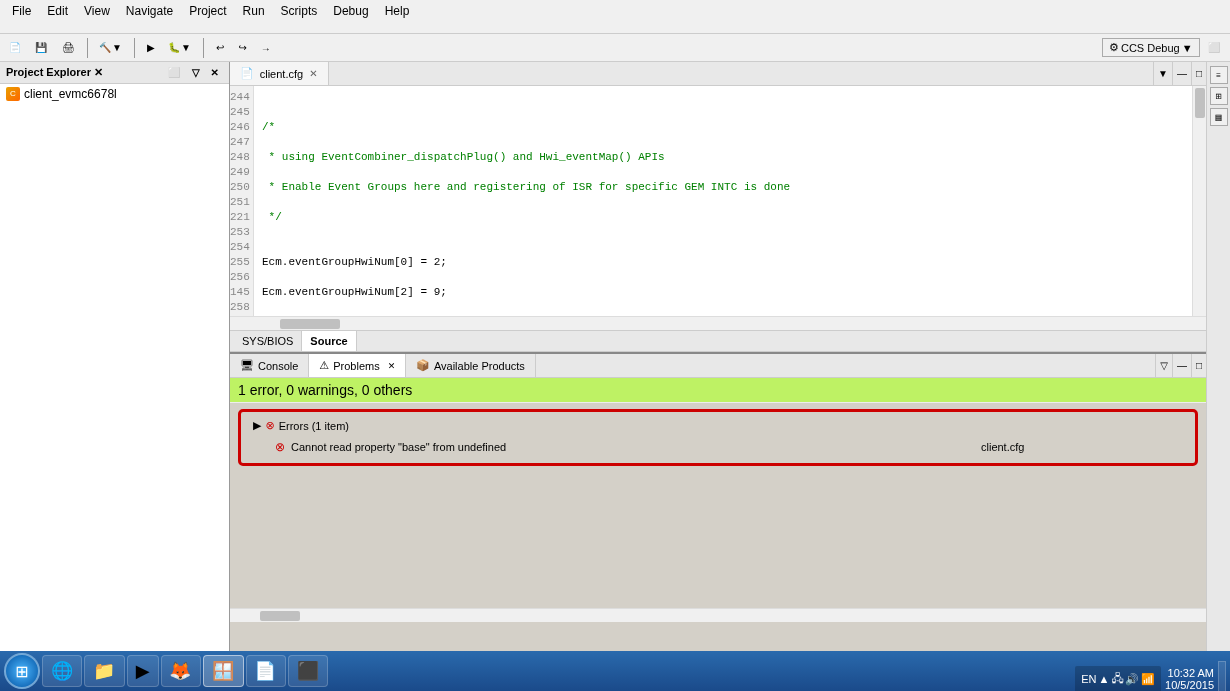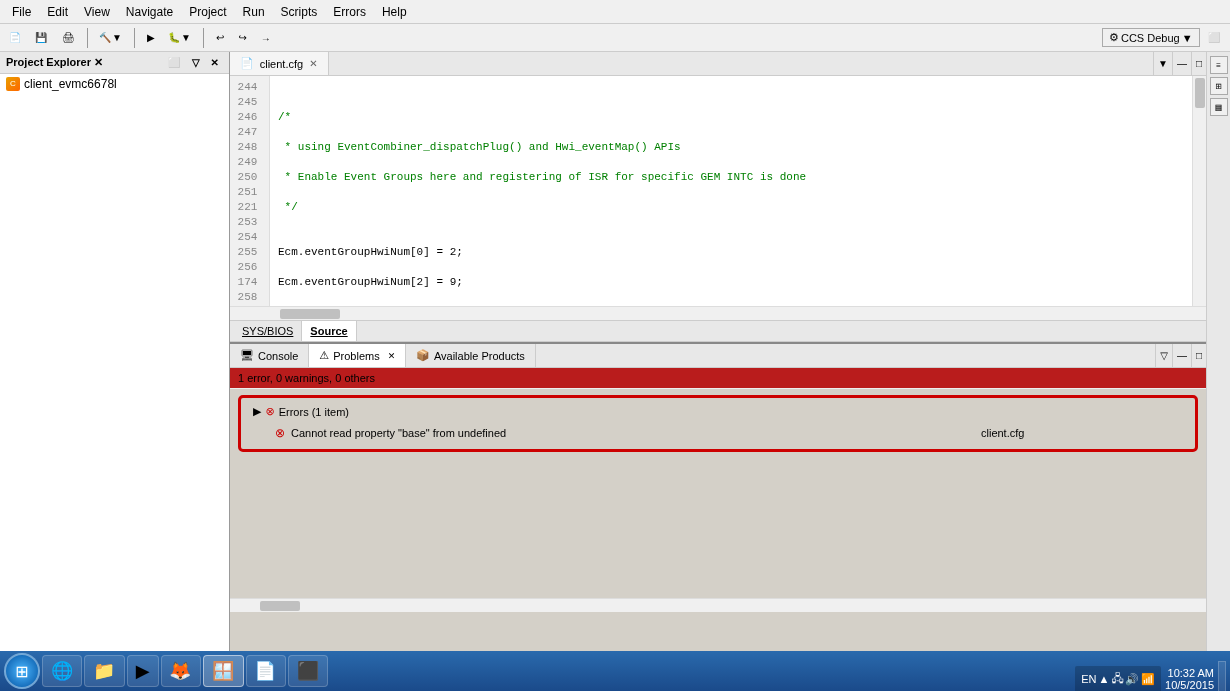--- a/index.html
+++ b/index.html
@@ -1,19 +1,19 @@
 <!DOCTYPE html>
 <html><head>
   <meta charset="utf-8">
   <style>
     * { margin: 0; padding: 0; box-sizing: border-box; }
     body { font-family: 'Segoe UI', Tahoma, sans-serif; font-size: 12px; background: #d4d0c8; width: 1230px; height: 691px; overflow: hidden; }
 
     
-    .menu-bar { background: #f0f0f0; border-bottom: 1px solid #ccc; display: flex; align-items: flex-end; padding: 2px 4px; height: 24px; }
+    .menu-bar { background: #f0f0f0; border-bottom: 1px solid #ccc; display: flex; align-items: flex-start; padding: 2px 4px; height: 34px; }
     .menu-item { padding: 2px 8px; cursor: pointer; font-size: 12px; }
 
     
     .toolbar { background: #f0f0f0; border-bottom: 1px solid #ccc; display: flex; align-items: center; padding: 2px 4px; height: 28px; gap: 4px; }
     .toolbar-btn { background: #f0f0f0; border: 1px solid transparent; padding: 2px 4px; cursor: pointer; font-size: 10px; display: flex; align-items: center; }
     .toolbar-sep { width: 1px; height: 20px; background: #999; margin: 0 3px; }
     .toolbar-right { margin-left: auto; display: flex; align-items: center; gap: 4px; }
     .ccs-debug-btn { background: #f0f0f0; border: 1px solid #aaa; padding: 2px 6px; font-size: 11px; cursor: pointer; display: flex; align-items: center; gap: 2px; }
 
     
@@ -25,45 +25,45 @@
     .tree-item .icon { margin-right: 4px; }
     .project-icon { width: 14px; height: 14px; background: linear-gradient(135deg, #e8a000, #ff6600); display: inline-block; border-radius: 2px; font-size: 8px; color: white; text-align: center; line-height: 14px; }
     .editor-tab-bar { background: #e8e8e8; border-bottom: 1px solid #ccc; display: flex; align-items: stretch; height: 24px; }
     .editor-tab { display: flex; align-items: center; padding: 0 10px; font-size: 11px; border-right: 1px solid #ccc; background: #f5f5f5; cursor: pointer; gap: 6px; }
     .editor-tab-close { font-size: 10px; color: #666; cursor: pointer; }
     .tab-spacer { flex: 1; }
     .tab-right-btn { padding: 0 4px; font-size: 10px; cursor: pointer; display: flex; align-items: center; border-left: 1px solid #ccc; }
 
     
     .code-editor { flex: 1; overflow: hidden; display: flex; background: #fff; position: relative; }
-    .line-numbers { width: 40px; background: #f0f0f0; border-right: 1px solid #ddd; padding: 4px 0; text-align: center; font-family: 'Courier New', monospace; font-size: 11px; color: #888; line-height: 15px; overflow: hidden; }
+    .line-numbers { width: 24px; background: #f0f0f0; border-right: 1px solid #ddd; padding: 4px 0; text-align: left; font-family: 'Courier New', monospace; font-size: 11px; color: #888; line-height: 15px; overflow: hidden; }
     .line-numbers div { padding-right: 4px; }
     .code-content { flex: 1; overflow: hidden; padding: 4px 8px; font-family: 'Courier New', monospace; font-size: 11px; line-height: 15px; white-space: pre; overflow-x: auto; overflow-y: hidden; }
     .code-line { line-height: 15px; }
     .comment { color: #008000; }
     .code-scrollbar-v { width: 14px; background: #f0f0f0; display: flex; flex-direction: column; border-left: 1px solid #ddd; }
     .scrollbar-thumb { width: 10px; height: 30px; background: #c0c0c0; margin: 2px auto; border-radius: 2px; cursor: pointer; }
 
     
-    .sysbios-tabs { background: #e8e8e8; border-top: 1px solid #ccc; border-bottom: 1px solid #ccc; display: flex; align-items: stretch; height: 22px; padding-left: 4px; text-decoration: underline; }
+    .sysbios-tabs { background: #e8e8e8; border-top: 1px solid #ccc; border-bottom: 1px solid #ccc; display: flex; align-items: stretch; height: 22px; padding-left: 4px; }
     .sysbios-tab { display: flex; align-items: center; padding: 0 8px; font-size: 11px; cursor: pointer; border-right: 1px solid #ccc; }
     .sysbios-tab.active { background: #fff; font-weight: bold; }
 
     
     .h-scrollbar { height: 14px; background: #f0f0f0; border-top: 1px solid #ddd; display: flex; align-items: center; }
     .h-scrollbar-thumb { height: 10px; width: 60px; background: #c0c0c0; margin-left: 50px; border-radius: 2px; }
     .bottom-tab-bar { background: #e8e8e8; border-bottom: 1px solid #ccc; display: flex; align-items: stretch; height: 24px; }
     .bottom-tab { display: flex; align-items: center; padding: 0 10px; font-size: 11px; cursor: pointer; border-right: 1px solid #ccc; gap: 4px; }
     .bottom-tab.active { background: #fff; }
     .bottom-right-buttons { margin-left: auto; display: flex; align-items: center; }
     .bottom-right-btn { padding: 0 4px; font-size: 10px; cursor: pointer; border-left: 1px solid #ccc; height: 100%; display: flex; align-items: center; }
 
     
     .problems-panel { flex: 1; display: flex; flex-direction: column; overflow: hidden; }
-    .problems-summary { padding: 4px 8px; font-size: 11px; background: #b91c1c; border-bottom: 1px solid #eee; }
+    .problems-summary { padding: 4px 8px; font-size: 14px; background: #bef264; border-bottom: 1px solid #eee; }
     .problems-table { flex: 1; overflow: hidden; display: flex; flex-direction: column; }
     .problems-header { display: flex; background: #e8e8e8; border-bottom: 1px solid #ccc; font-size: 11px; font-weight: bold; }
     .problems-header-cell { padding: 3px 8px; border-right: 1px solid #ccc; }
     .problems-header-cell.desc { flex: 1; }
     .problems-header-cell.resource { width: 200px; }
     .problems-header-cell.path { width: 150px; }
     .problems-header-cell.location { width: 100px; }
     .problems-body { flex: 1; overflow-y: auto; }
     .error-group-header { display: flex; align-items: center; padding: 3px 8px; font-size: 11px; cursor: pointer; gap: 4px; }
     .error-item { display: flex; align-items: center; padding: 3px 8px 3px 28px; font-size: 11px; cursor: pointer; border: 2px solid transparent; }
@@ -99,21 +99,21 @@
 <div class="full-layout">
 
   <div class="menu-bar">
     <span class="menu-item">File</span>
     <span class="menu-item">Edit</span>
     <span class="menu-item">View</span>
     <span class="menu-item">Navigate</span>
     <span class="menu-item">Project</span>
     <span class="menu-item">Run</span>
     <span class="menu-item">Scripts</span>
-    <span class="menu-item">Errors</span>
+    <span class="menu-item">Debug</span>
     <span class="menu-item">Help</span>
   </div>
 
   <div class="toolbar">
     <button class="toolbar-btn">📄</button>
     <button class="toolbar-btn">💾</button>
     <button class="toolbar-btn">🖨</button>
     <div class="toolbar-sep"></div>
     <button class="toolbar-btn">🔨▼</button>
     <div class="toolbar-sep"></div>
@@ -178,21 +178,21 @@
           <div>247</div>
           <div>248</div>
           <div>249</div>
           <div>250</div>
           <div>251</div>
           <div>221</div>
           <div>253</div>
           <div>254</div>
           <div>255</div>
           <div>256</div>
-          <div>174</div>
+          <div>145</div>
           <div>258</div>
           <div>259</div>
         </div>
         <div class="code-content">
 <div class="code-line"></div>
 <div class="code-line comment">/*</div>
 <div class="code-line comment"> * using EventCombiner_dispatchPlug() and Hwi_eventMap() APIs</div>
 <div class="code-line comment"> * Enable Event Groups here and registering of ISR for specific GEM INTC is done</div>
 <div class="code-line comment"> */</div>
 <div class="code-line"></div>

